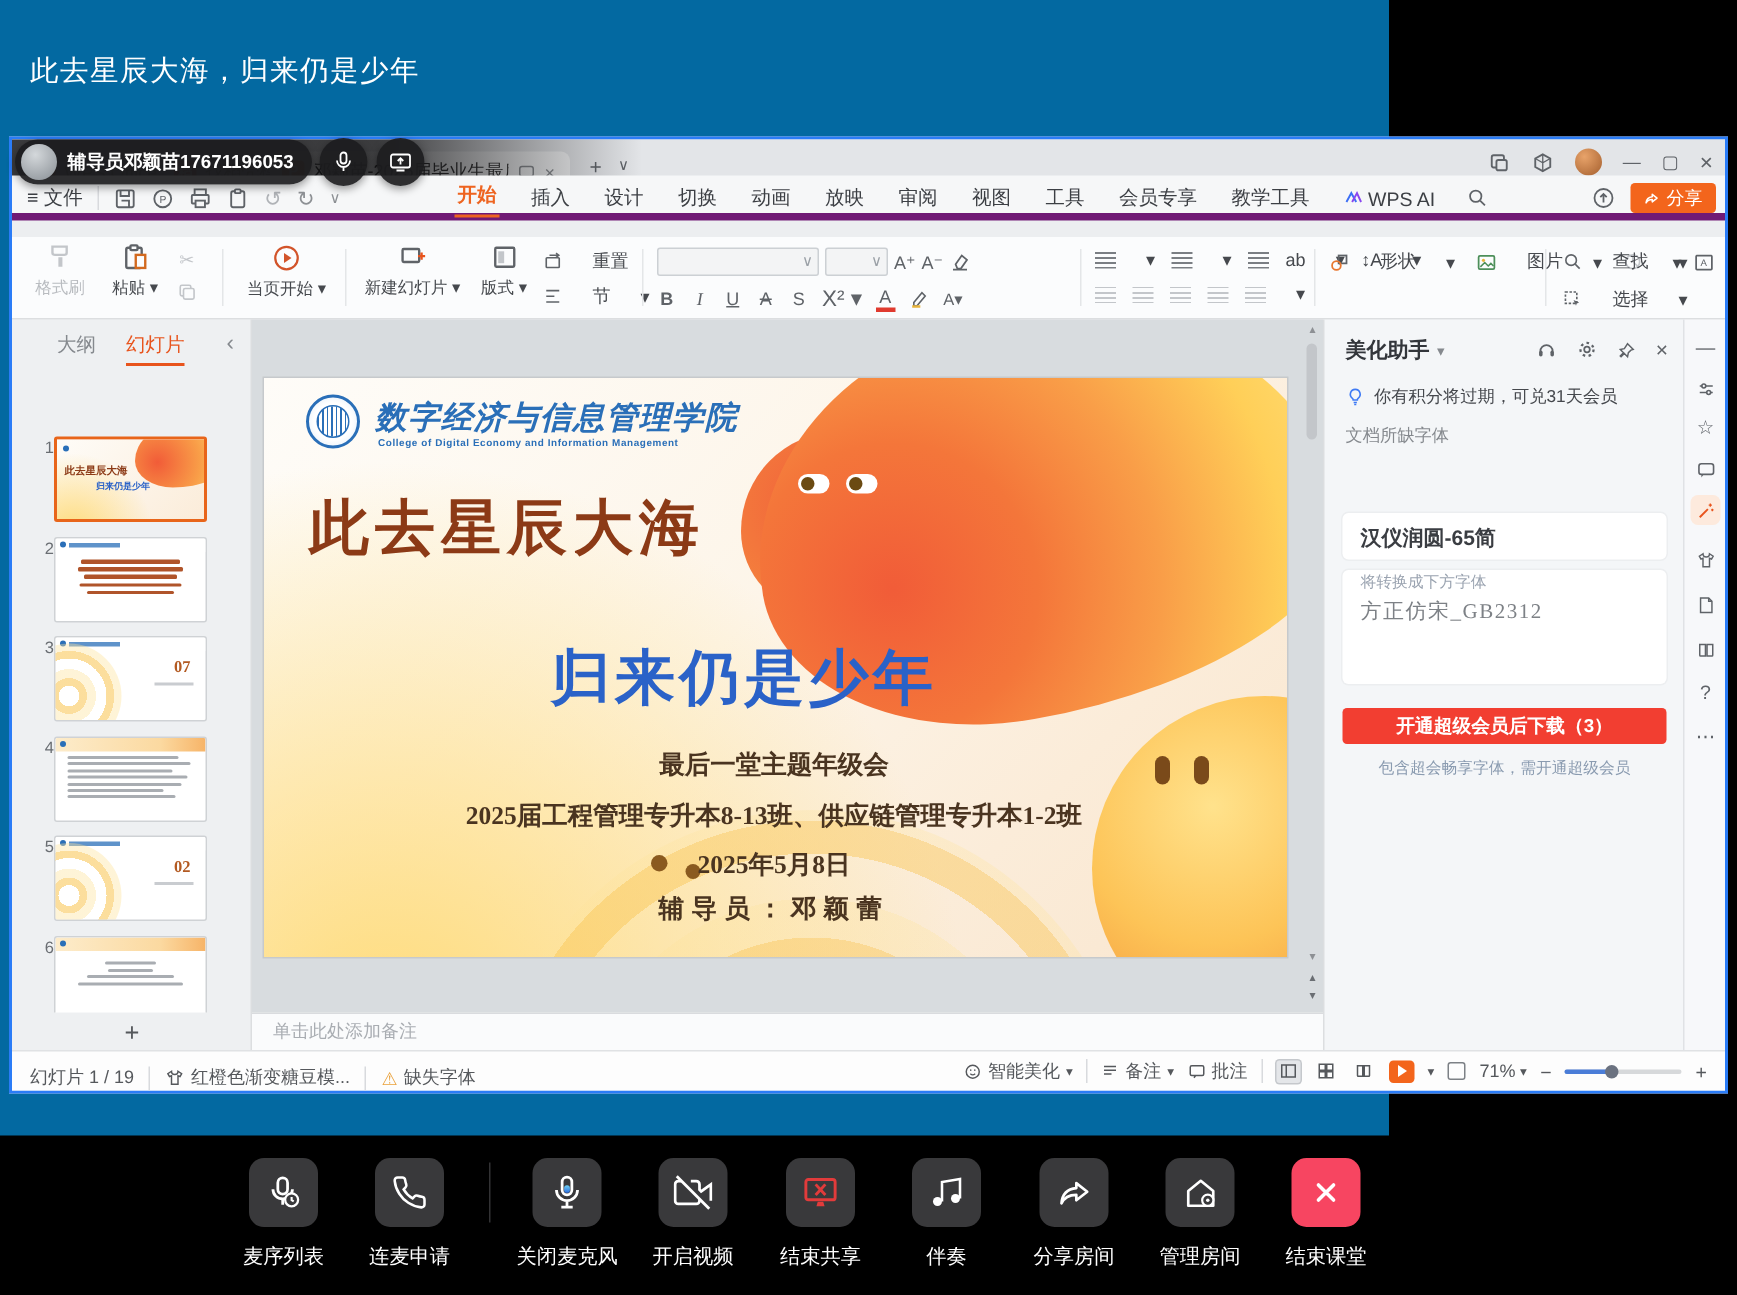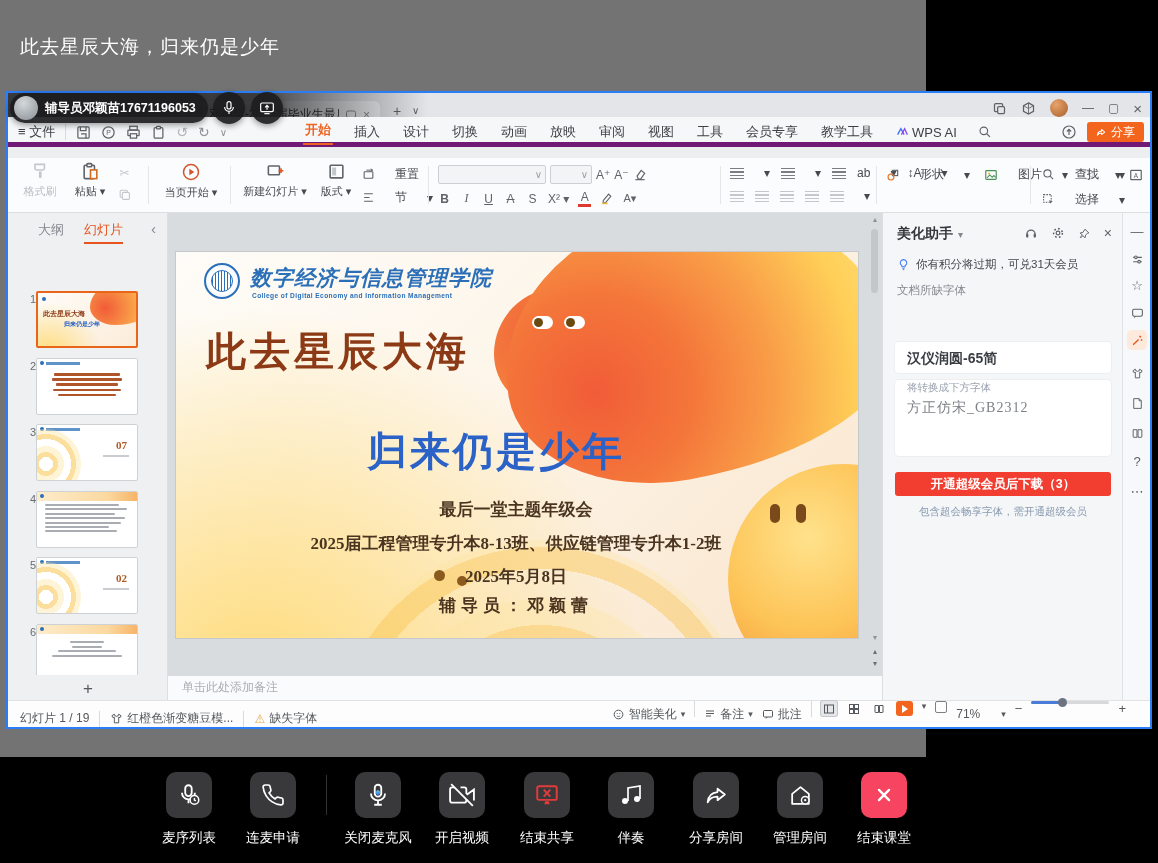--- a/index.html
+++ b/index.html
@@ -1,18 +1,18 @@
 <!DOCTYPE html>
 <html><head>
 <meta charset="utf-8">
 <style>
 *{margin:0;padding:0;box-sizing:border-box}
 html,body{width:1158px;height:863px;background:#000;overflow:hidden}
 body{font-family:"Liberation Sans","DejaVu Sans",sans-serif;-webkit-font-smoothing:antialiased}
-#app{position:relative;width:926px;height:863px;background:#737373}
+#app{position:relative;width:926px;height:863px;background:#0369a1}
 .abs{position:absolute}
 svg{display:block}
 
 
 .topbar-title{position:absolute;left:20px;top:34px;color:#fff;font-size:19px;letter-spacing:1px}
 
 
 .share{position:absolute;left:6px;top:91px;width:1146px;height:638px;border:2px solid #2a7cf7;background:#eceef0}
 .share-in{position:absolute;left:0;top:0;width:1142px;height:634px}
 
@@ -107,21 +107,21 @@
 .rp-note{position:absolute;left:0;top:292px;width:240px;text-align:center;font-size:10.5px;color:#8a9bb0}
 
 
 .strip{position:absolute;left:1114px;top:0;width:28px;height:487px;background:#f7f8fa;border-left:1px solid #e0e2e5}
 .stripic{position:absolute;left:4px;width:20px;height:20px;display:flex;align-items:center;justify-content:center;color:#5f6368;font-size:13px}
 .stripic.active{background:#fdeadd;border-radius:5px;color:#e8541d}
 
 
 .statusbar{position:absolute;left:0;top:607px;width:1142px;height:27px;background:#fdfdfd;border-top:1px solid #e0e2e4;font-size:12px;color:#55585c}
 .sb-l{position:absolute;left:12px;top:0;height:26px;display:flex;align-items:flex-end;gap:10px}
-.sb-r{position:absolute;right:24px;top:0;height:26px;display:flex;gap:9px}
+.sb-r{position:absolute;right:12px;top:0;height:26px;display:flex;align-items:center;gap:9px}
 .warn{color:#e9a13b;font-size:12px}
 .play-btn{width:17px;height:15px;background:#f3651c;border-radius:3px;display:flex;align-items:center;justify-content:center}
 .play-tri{width:0;height:0;border-left:6px solid #fff;border-top:4px solid transparent;border-bottom:4px solid transparent;margin-left:1px}
 .viewic{width:16px;height:15px;display:flex;align-items:center;justify-content:center;border-radius:2px}
 .viewic.active{background:#e4e6e9;box-shadow:0 0 0 1px #c5c8cc}
 .ztrack{position:relative;width:78px;height:3px;background:#d7d9db;border-radius:2px}
 .zfill{position:absolute;left:0;top:0;height:3px;width:30px;background:#4a7dd8;border-radius:2px}
 .zknob{position:absolute;left:27px;top:-3px;width:9px;height:9px;border-radius:50%;background:#6b7280}
 .fitic{width:12px;height:12px;border:1px solid #7d8186;border-radius:2px}
 
@@ -328,21 +328,21 @@
                 <path d="M7 14L14 4l6 5-7 10H9z" fill="none" stroke="#5f6368" stroke-width="2"></path>
                 <path d="M4 20h16" stroke="#5f6368" stroke-width="2"></path>
               </svg>
         </div>
         <div class="frow">
           <span class="fbtn" style="font-weight:bold">B</span>
           <span class="fbtn" style="font-style:italic;font-family:'Liberation Serif',serif">I</span>
           <span class="fbtn" style="text-decoration:underline">U</span>
           <span class="fbtn" style="text-decoration:line-through">A</span>
           <span class="fbtn">S</span>
-          <span class="fbtn" style="font-size:12px"><span>X²</span> <span>▾</span></span>
+          <span class="fbtn" style="font-size:15px"><span>X²</span> <span>▾</span></span>
           <span class="fbtn" style="border-bottom:3px solid #e03a2f">A</span>
           <svg width="14" height="13" viewBox="0 0 24 24">
                 <path d="M5 16L15 4l4 4-10 12H5z" fill="none" stroke="#5f6368" stroke-width="2"></path>
                 <path d="M3 21h10" stroke="#e8b53c" stroke-width="3"></path>
               </svg>
           <span class="fbtn" style="font-size:11px">A<span>▾</span></span>
         </div>
       </div>
       <div class="rdiv" style="left:712px"></div>
 
@@ -716,21 +716,21 @@
         <span class="viewic">
           <svg width="12" height="12" viewBox="0 0 24 24">
                 <path d="M4 5h7v14H5a1 1 0 0 1-1-1zM20 5h-7v14h6a1 1 0 0 0 1-1z" fill="none" stroke="#55585c" stroke-width="2"></path>
               </svg>
         </span>
         <span class="play-btn">
               <span class="play-tri"></span>
             </span>
         <span style="font-size:9px">▾</span>
         <span class="fitic"></span>
-        <span style="display:flex;align-items:center;gap:21px">
+        <span style="display:flex;align-items:center;gap:3px">
           <span>71%</span>
               <span style="font-size:9px">▾</span>
         </span>
         <span style="font-size:13px;color:#55585c">−</span>
         <span class="ztrack">
               <span class="zfill"></span>
               <span class="zknob"></span>
             </span>
         <span style="font-size:13px;color:#55585c">+</span>
       </div>

